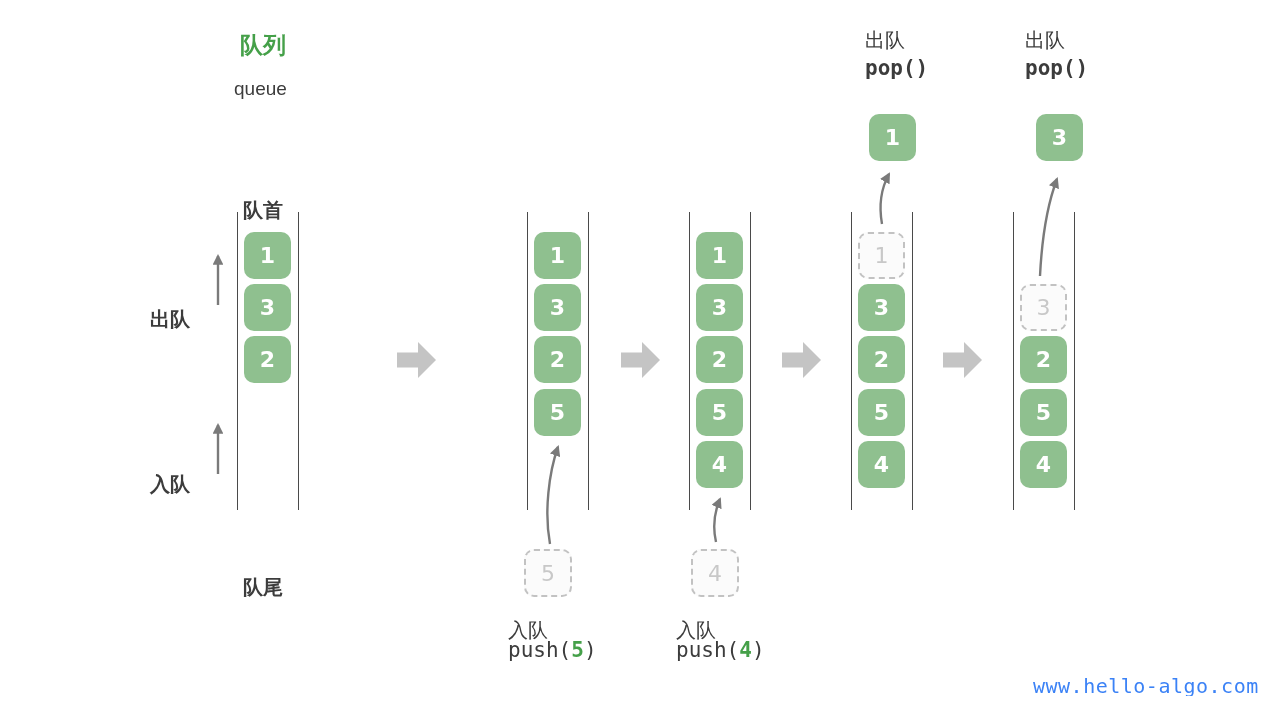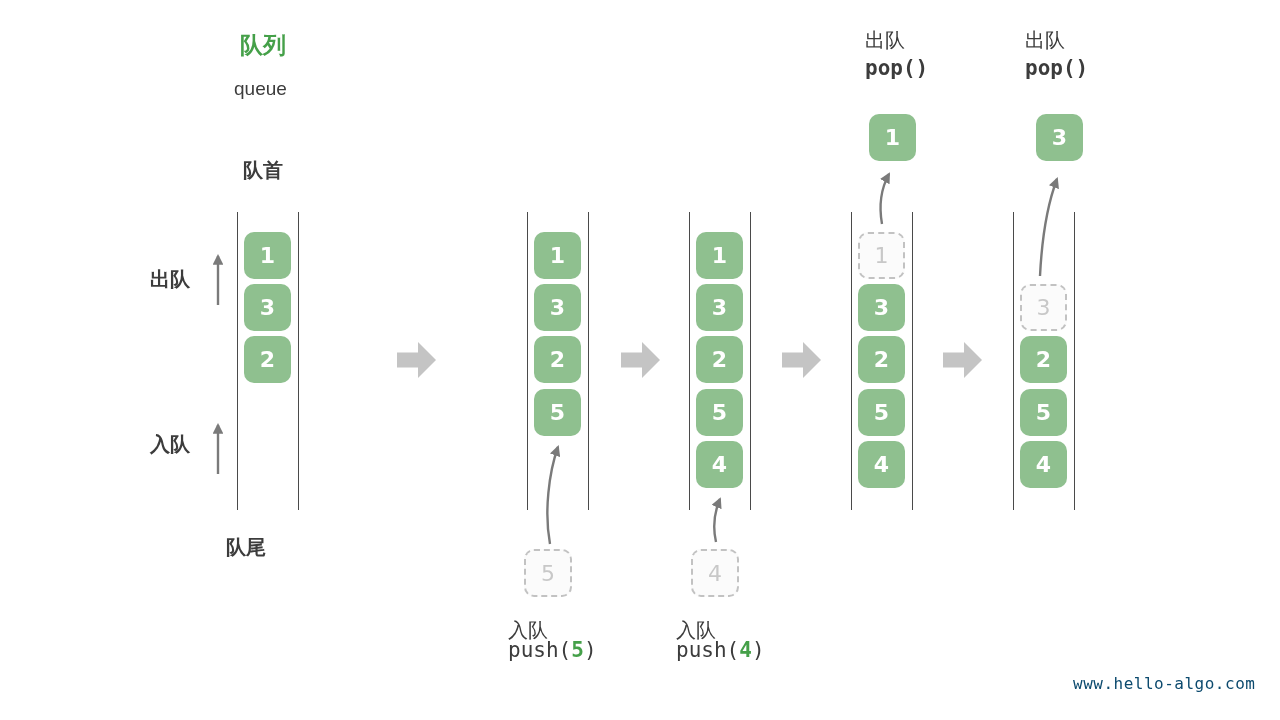--- a/index.html
+++ b/index.html
@@ -3,23 +3,23 @@
 <meta charset="utf-8">
 <style>
   html,body{margin:0;padding:0;background:#fff;}
   .canvas{position:relative;width:1280px;height:696px;background:#ffffff;overflow:hidden;
           font-family:"Liberation Sans",sans-serif;color:#3c3c3c;}
   .abs{position:absolute;}
 
   
   .title-zh{left:240px;top:30px;font-size:23px;font-weight:700;color:#45a049;}
   .title-en{left:234px;top:78px;font-size:19px;color:#3c3c3c;}
-  .side-label{font-size:20px;font-weight:700;color:#3c3c3c;white-space:nowrap;}
+  .side-label{font-size:20px;font-weight:700;color:#3c3c3c;white-space:nowrap;margin-top:40px;}
   .lbl-front{left:243px;top:157px;}
-  .lbl-rear{left:226px;top:534px;}
+  .lbl-rear{left:243px;top:534px;}
   .lbl-deq{left:150px;top:266px;}
   .lbl-enq{left:150px;top:431px;}
 
   
   .column{position:absolute;top:212px;width:62px;height:298px;box-sizing:border-box;
           border-left:1.5px solid #4a4a4a;border-right:1.5px solid #4a4a4a;}
   .c1{left:237px}.c2{left:527px}.c3{left:689px}.c4{left:851px}.c5{left:1013px}
 
   
   .box{width:47px;height:47px;border-radius:10px;box-sizing:border-box;
@@ -45,21 +45,21 @@
   .ph2{left:1025px;}
   .pop-header .zh-line{font-size:20px;}
   .pop-header .code-line{font-size:21px;margin-top:8px;color:#3c3c3c;font-weight:bold;}
   .op-label{position:absolute;top:620px;line-height:1;}
   .op1{left:508px;}
   .op2{left:676px;}
   .op-label .zh-line{font-size:20px;}
   .op-label .code-line{font-size:21px;color:#3c3c3c;}
   .arg{color:#45a049;font-weight:700;}
 
-  .watermark{left:1073px;top:674px;font-size:16px;color:#0c4a6e;letter-spacing:0.5px;}
+  .watermark{left:1033px;top:674px;font-size:20px;color:#3b82f6;letter-spacing:0.5px;}
 
   svg.overlay{left:0;top:0;pointer-events:none;}
 </style>
 </head>
 <body>
 
 <div class="canvas">
 
   <div class="abs title-zh">队列</div>
   <div class="abs title-en">queue</div>

